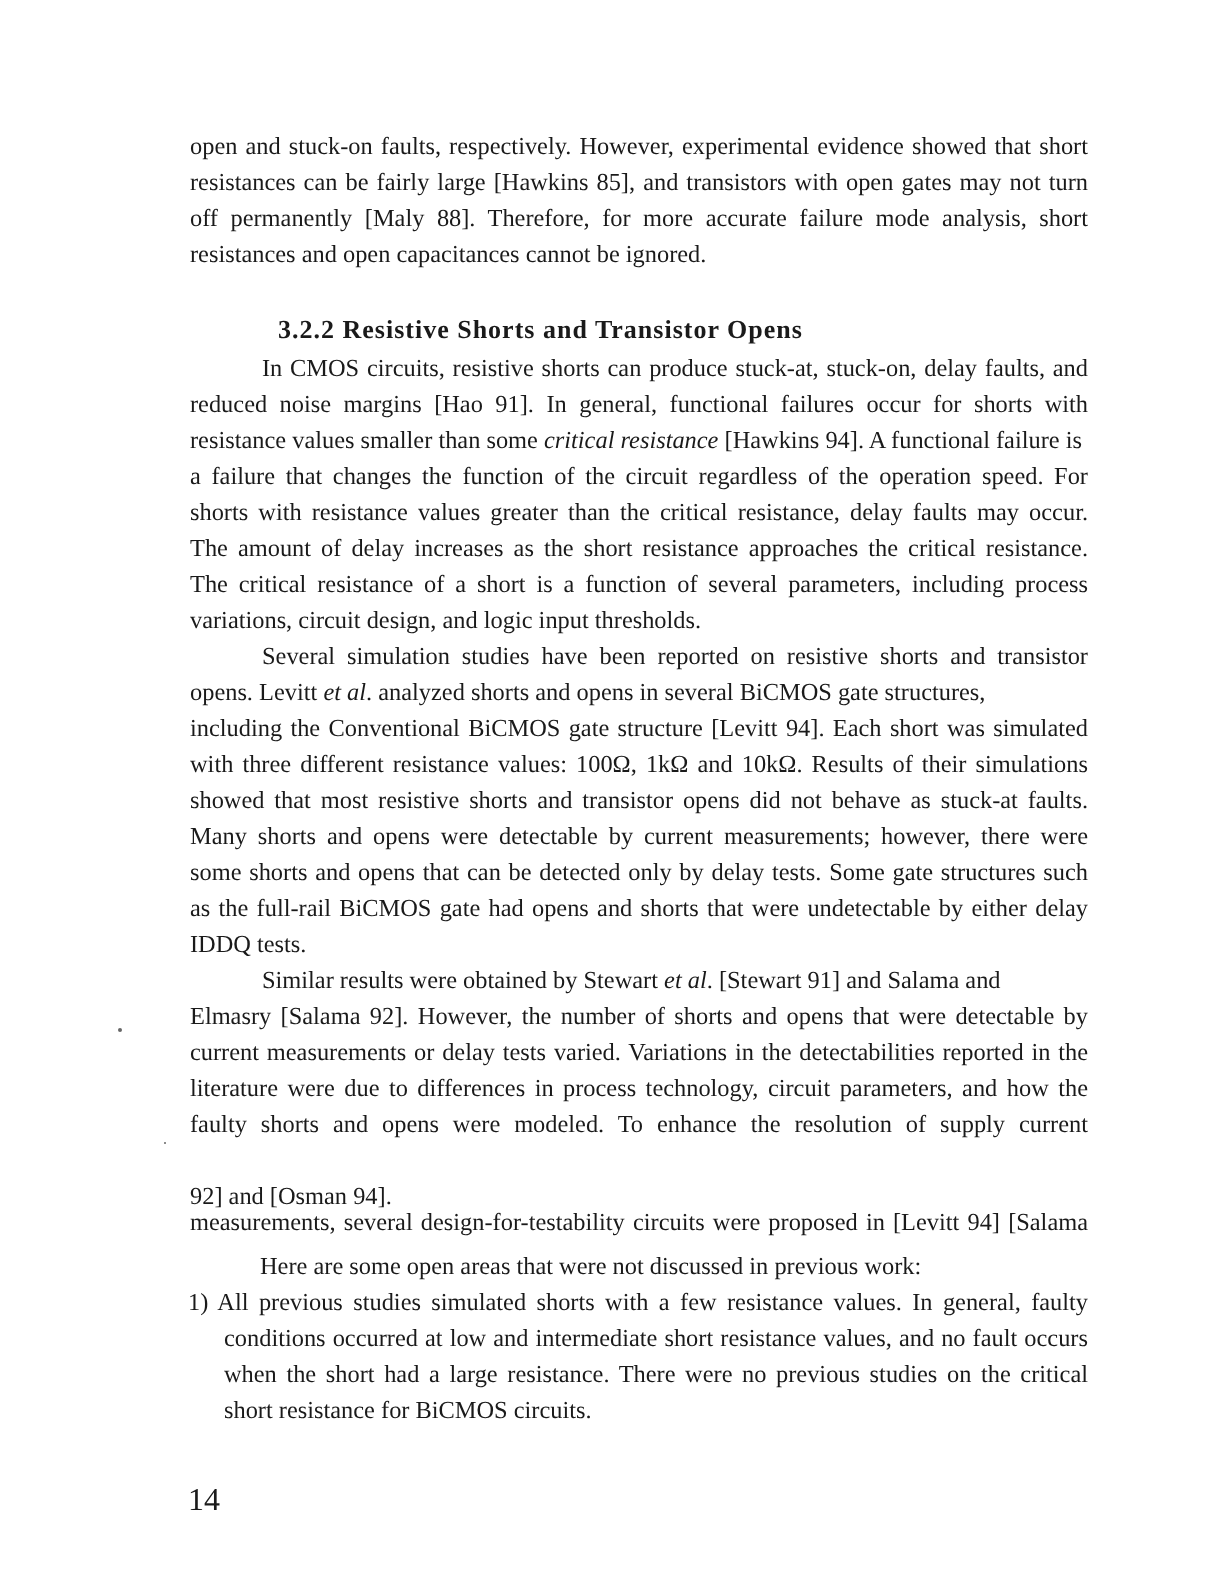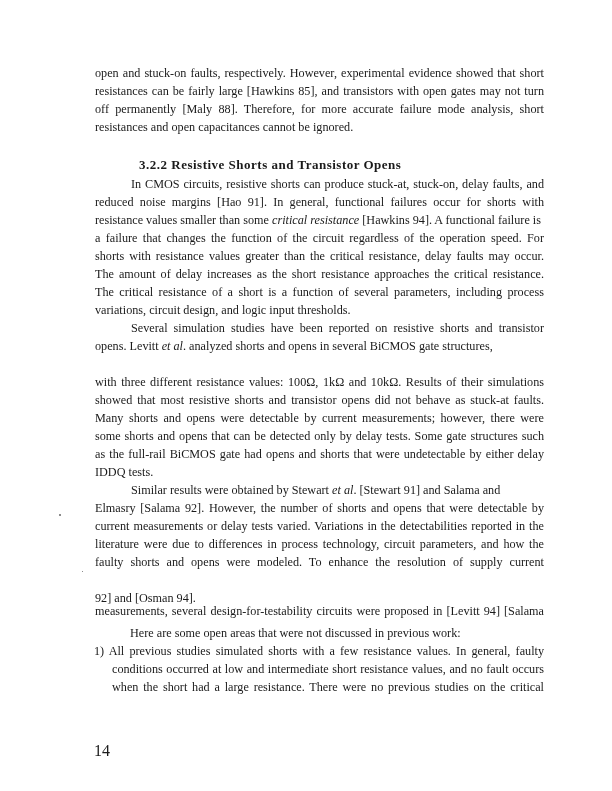--- a/index.html
+++ b/index.html
@@ -30,37 +30,39 @@
   <div class="line" style="top:195px">reduced noise margins [Hao 91].  In general, functional failures occur for shorts with</div>
   <div class="line last" style="top:213px"><span>resistance values smaller than some </span><i>critical resistance</i><span> [Hawkins 94].  A functional failure is</span></div>
   <div class="line" style="top:231px">a failure that changes the function of the circuit regardless of the operation speed.  For</div>
   <div class="line" style="top:249px">shorts with resistance values greater than the critical resistance, delay faults may occur.</div>
   <div class="line" style="top:285px">The critical resistance of a short is a function of several parameters, including process</div>
   <div class="line" style="top:267px">The amount of delay increases as the short resistance approaches the critical resistance.</div>
   <div class="line last" style="top:303px">variations, circuit design, and logic input thresholds.</div>
 
   <div class="line" style="top:321px; left:131px; width:413px">Several simulation studies have been reported on resistive shorts and transistor</div>
   <div class="line last" style="top:339px"><span>opens.  Levitt </span><i>et al</i><span>. analyzed shorts and opens in several BiCMOS gate structures,</span></div>
+  <div class="line" style="top:357px">including the Conventional BiCMOS gate structure [Levitt 94].  Each short was simulated</div>
   <div class="line" style="top:375px">with three different resistance values: 100Ω, 1kΩ and 10kΩ.  Results of their simulations</div>
   <div class="line" style="top:393px">showed that most resistive shorts and transistor opens did not behave as stuck-at faults.</div>
   <div class="line" style="top:411px">Many shorts and opens were detectable by current measurements; however, there were</div>
   <div class="line" style="top:429px">some shorts and opens that can be detected only by delay tests.  Some gate structures such</div>
   <div class="line" style="top:447px">as the full-rail BiCMOS gate had opens and shorts that were undetectable by either delay</div>
   <div class="line last" style="top:465px">IDDQ tests.</div>
 
   <div class="line last" style="top:483px; left:131px; width:413px"><span>Similar results were obtained by Stewart </span><i>et al</i><span>. [Stewart 91] and Salama and</span></div>
   <div class="line" style="top:501px">Elmasry [Salama 92].  However, the number of shorts and opens that were detectable by</div>
   <div class="line" style="top:537px">literature were due to differences in process technology, circuit parameters, and how the</div>
   <div class="line" style="top:519px">current measurements or delay tests varied.  Variations in the detectabilities reported in the</div>
   <div class="line" style="top:555px">faulty shorts and opens were modeled.  To enhance the resolution of supply current</div>
   <div class="line" style="top:604px">measurements, several design-for-testability circuits were proposed in [Levitt 94] [Salama</div>
   <div class="line last" style="top:591px">92] and [Osman 94].</div>
 
   <div class="line last" style="top:626px; left:130px; width:414px">Here are some open areas that were not discussed in previous work:</div>
   <div class="line" style="top:644px; left:94px; width:450px">1) All previous studies simulated shorts with a few resistance values.  In general, faulty</div>
   <div class="line" style="top:662px; left:112px; width:432px">conditions occurred at low and intermediate short resistance values, and no fault occurs</div>
   <div class="line" style="top:680px; left:112px; width:432px">when the short had a large resistance.  There were no previous studies on the critical</div>
+  <div class="line last" style="top:698px; left:112px; width:432px">short resistance for BiCMOS circuits.</div>
 
   <div class="pagenum">14</div>
 
   <div class="mark" style="left:59px; top:514px"></div>
   <div class="mark" style="left:82px; top:571px; width:1px; height:1px"></div>
 </div>
 
 </body></html>

